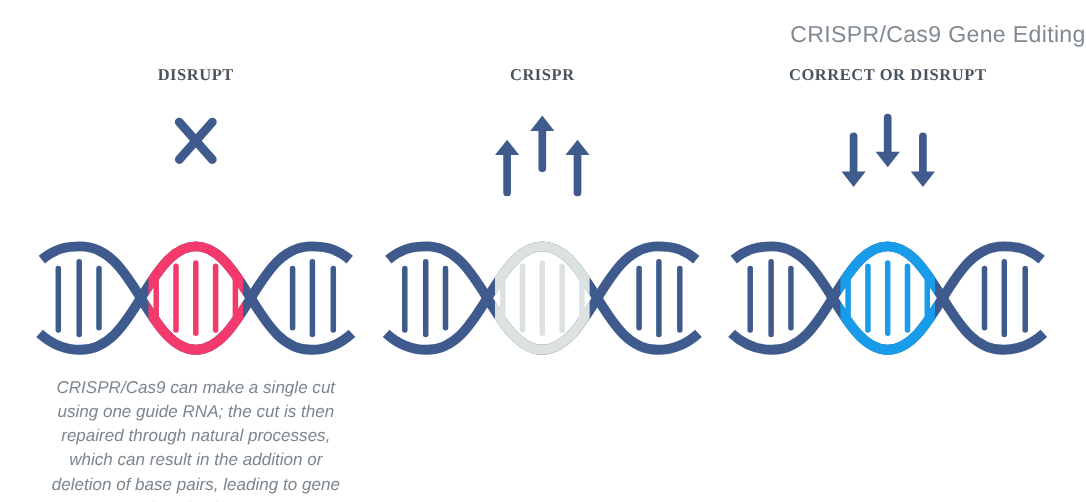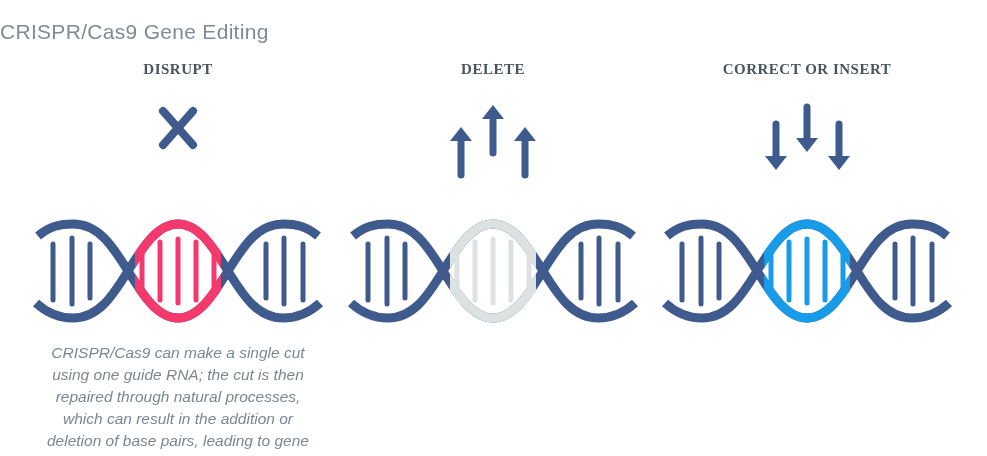--- a/index.html
+++ b/index.html
@@ -3,21 +3,21 @@
 <meta charset="utf-8">
 <style>
   html,body{margin:0;padding:0;background:#fff;}
   body{
     width:987px;height:456px;overflow:hidden;position:relative;
     font-family:"Liberation Sans", sans-serif;
     -webkit-font-smoothing:antialiased;
   }
   .title{
     position:absolute;top:6px;left:0;width:987px;
-    text-align:left;font-size:21px;font-weight:400;
+    text-align:right;font-size:21px;font-weight:400;
     color:var(--title-text);letter-spacing:.3px;
   }
   .panel{
     position:absolute;top:58px;width:310px;
     display:flex;flex-direction:column;align-items:center;
   }
   .panel-disrupt{left:23px;}
   .panel-delete{left:338px;}
   .panel-correct{left:652px;}
   .panel h2{
@@ -88,21 +88,21 @@
   </svg>
   <p>CRISPR/Cas9 can make a single cut
 using one guide RNA; the cut is then
 repaired through natural processes,
 which can result in the addition or
 deletion of base pairs, leading to gene
 inactivation.</p>
 </section>
 
 <section class="panel panel-delete" style="--accent: #DCE2E0;">
-  <h2>DELETE</h2>
+  <h2>CRISPR</h2>
   <div class="icon-zone">
     <svg class="arrows-svg" width="120" height="90" viewBox="0 0 120 90" aria-hidden="true">
       <g stroke="var(--navy)" stroke-width="7" stroke-linecap="round" fill="var(--navy)">
         <polygon points="17,51 28,37 39,51" stroke="none"></polygon>
           <line x1="28" y1="48" x2="28" y2="85"></line>
         <polygon points="49,29 60,15 71,29" stroke="none"></polygon>
           <line x1="60" y1="26" x2="60" y2="63"></line>
         <polygon points="81,51 92,37 103,51" stroke="none"></polygon>
           <line x1="92" y1="48" x2="92" y2="85"></line>
       </g>
@@ -136,21 +136,21 @@
           <line x1="132" y1="25" x2="132" y2="83"></line>
           <line x1="150" y1="22" x2="150" y2="86"></line>
           <line x1="168" y1="25" x2="168" y2="83"></line>
           <line x1="186" y1="33" x2="186" y2="75"></line>
       </g>
     </g>
   </svg>
 </section>
 
 <section class="panel panel-correct" style="--accent: #189BE9;">
-  <h2>CORRECT OR INSERT</h2>
+  <h2>CORRECT OR DISRUPT</h2>
   <div class="icon-zone">
     <svg class="arrows-svg" width="120" height="90" viewBox="0 0 120 90" aria-hidden="true">
       <g stroke="var(--navy)" stroke-width="7" stroke-linecap="round" fill="var(--navy)">
         <line x1="29" y1="34" x2="29" y2="70"></line>
           <polygon points="18,66 29,80 40,66" stroke="none"></polygon>
         <line x1="60" y1="17" x2="60" y2="52"></line>
           <polygon points="49,48 60,62 71,48" stroke="none"></polygon>
         <line x1="92" y1="34" x2="92" y2="70"></line>
           <polygon points="81,66 92,80 103,66" stroke="none"></polygon>
       </g>

